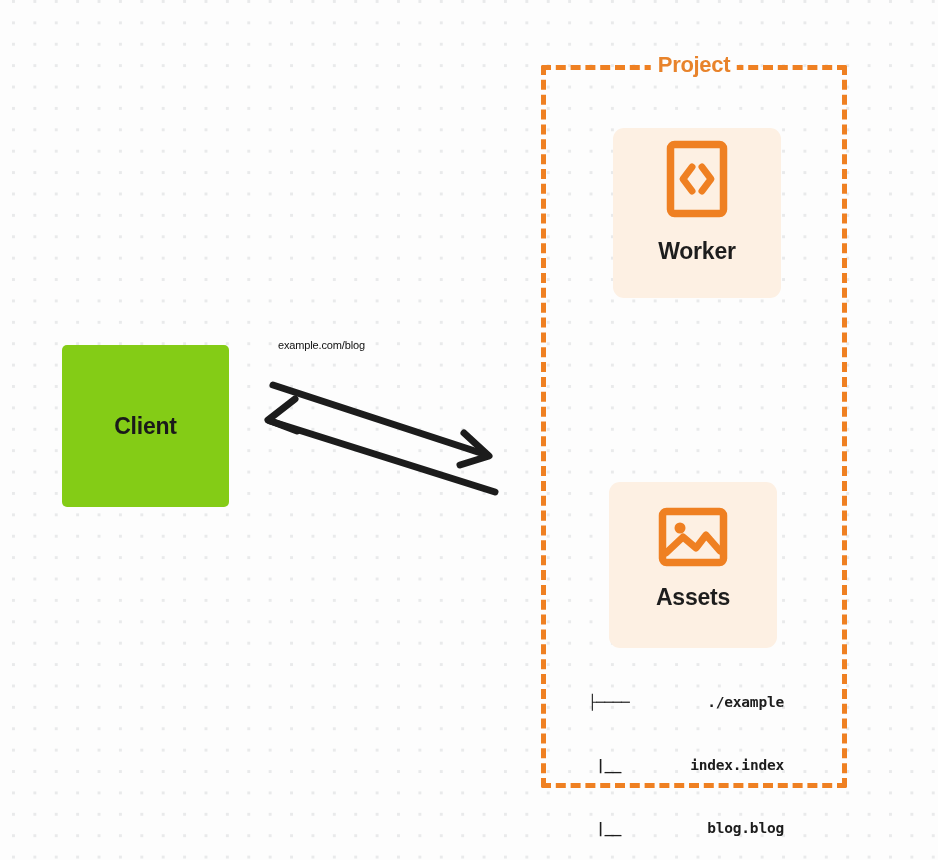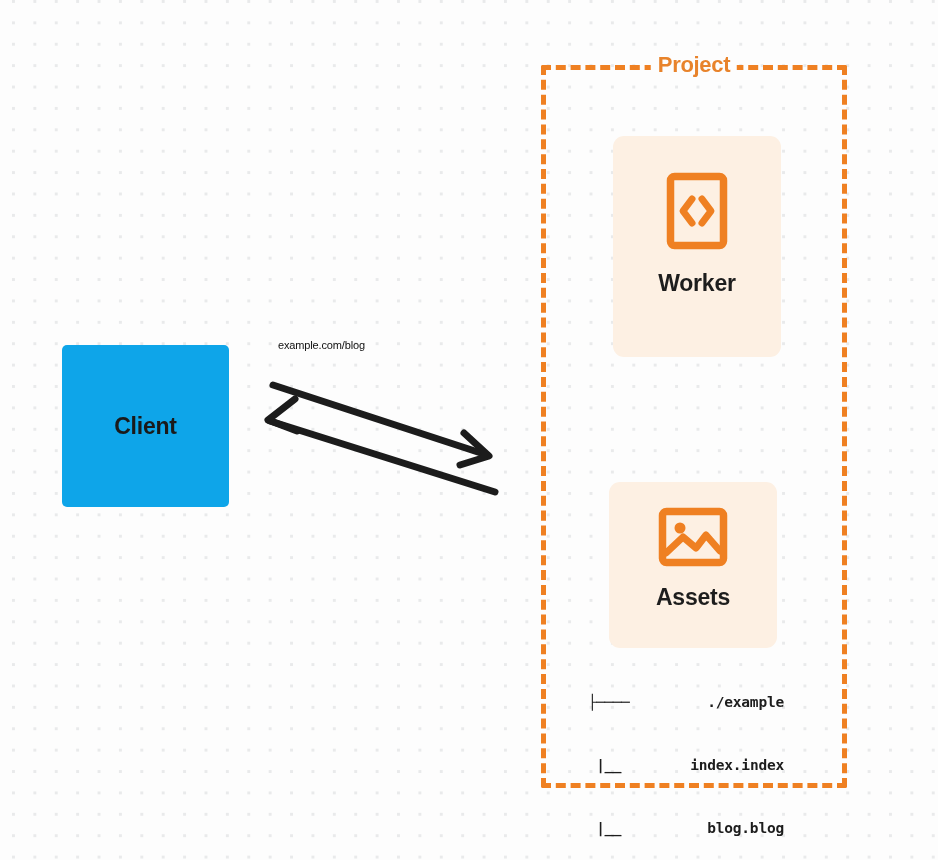--- a/index.html
+++ b/index.html
@@ -34,21 +34,21 @@
     z-index: 1;
   }
 
   
   #client-node {
     position: absolute;
     left: 62px;
     top: 345px;
     width: 167px;
     height: 162px;
-    background: #0ea5e9;
+    background: #84cc16;
     border-radius: 5px;
     display: flex;
     align-items: center;
     justify-content: center;
   }
   #client-node .node-label {
     font-size: 23px;
     font-weight: 700;
     color: #1a1a1a;
     letter-spacing: -0.2px;
@@ -106,24 +106,24 @@
     position: absolute;
     background: #fdf0e3;
     border-radius: 11px;
     display: flex;
     flex-direction: column;
     align-items: center;
   }
 
   #worker-card {
     left: 613px;
-    top: 136px;
+    top: 128px;
     width: 168px;
-    height: 221px;
-    padding-top: 36px;
+    height: 170px;
+    padding-top: 12px;
   }
 
   #assets-card {
     left: 609px;
     top: 482px;
     width: 168px;
     height: 166px;
     padding-top: 24px;
   }
 

